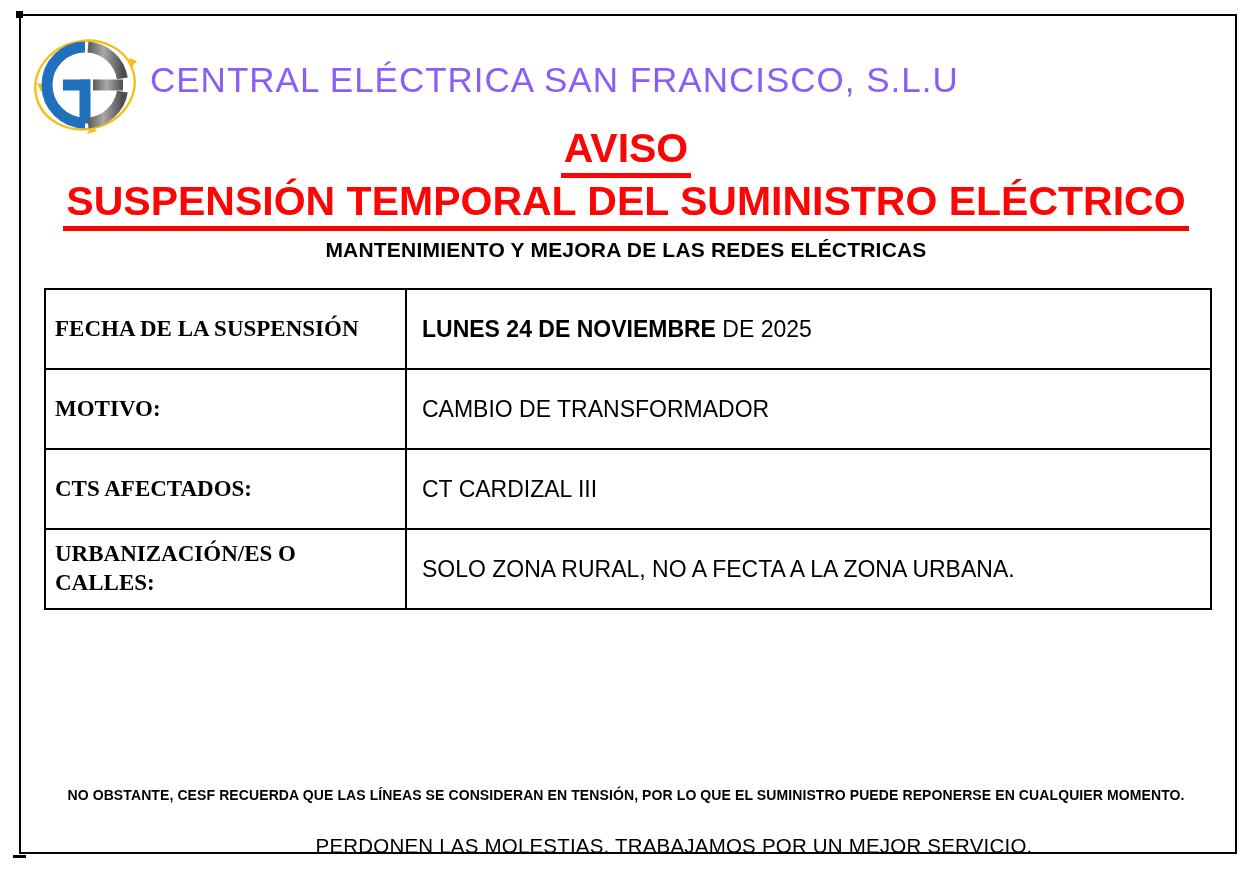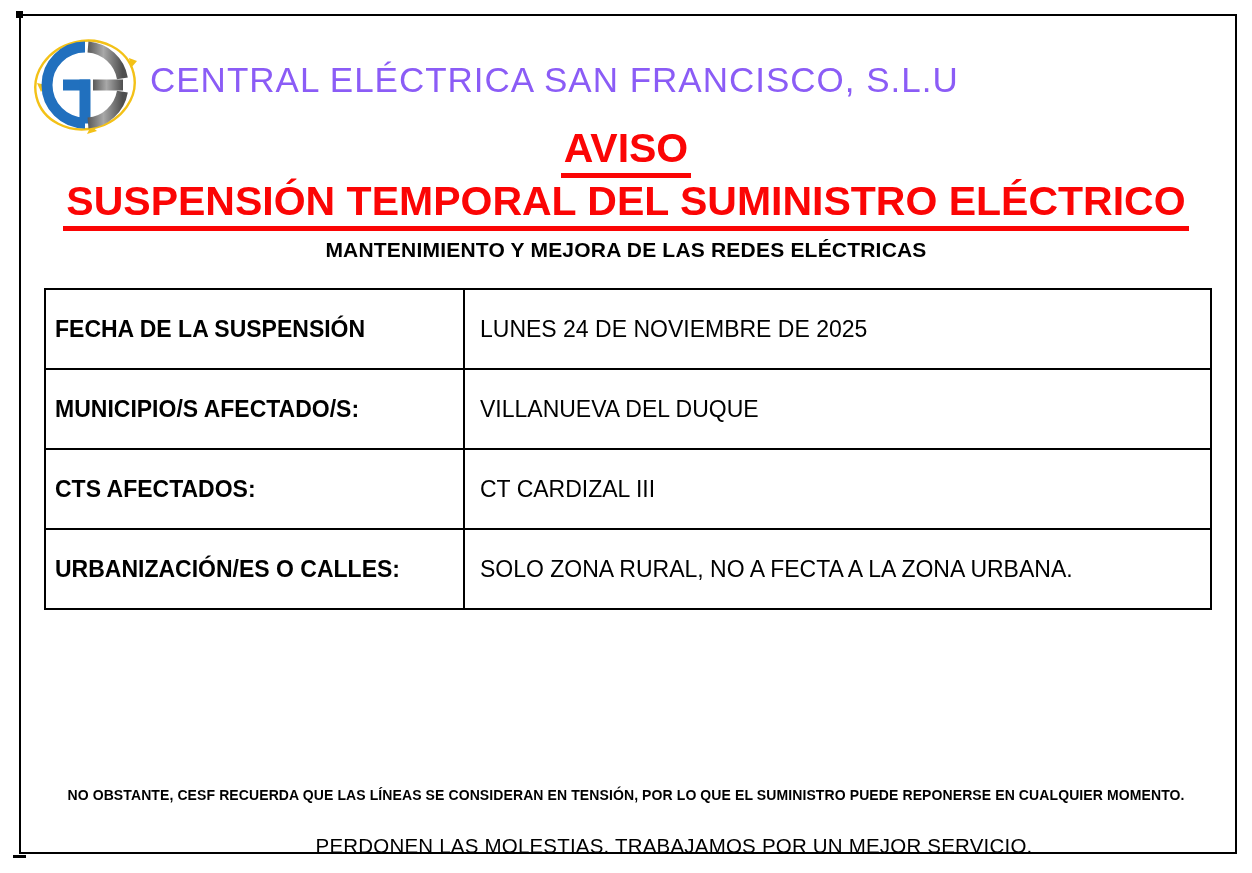--- a/index.html
+++ b/index.html
@@ -64,31 +64,32 @@
   }
   .notice-table td{
     border:2px solid #000;
     height:80px;
     vertical-align:middle;
     font-size:23px;
     padding:0;
     box-sizing:border-box;
   }
   .notice-table td.cell-label{
-    width:419px;
+    width:361px;
     font-weight:bold;
     padding-left:9px;
     padding-right:12px;
     line-height:1.25;
+    font-family:Liberation Serif, serif;
   }
   .notice-table td.cell-value{
     padding-left:15px;
     font-weight:400;
   }
-  .cell-value .vb{font-weight:normal;}
+  .cell-value .vb{font-weight:bold;}
   .footer-note{
     top:787px;
     font-weight:bold;
     font-size:14px;
     letter-spacing:0.1px;
   }
   .footer-apology{
     top:834px;
     font-weight:normal;
     font-size:20.5px;
@@ -144,22 +145,22 @@
 
 <div class="center-line tagline">MANTENIMIENTO Y MEJORA DE LAS REDES ELÉCTRICAS</div>
 
 <table class="notice-table">
   <tbody id="table-body">
       <tr>
         <td class="cell-label">FECHA DE LA SUSPENSIÓN</td>
         <td class="cell-value"><span class="vb">LUNES 24 DE NOVIEMBRE</span><span class="vr"> DE 2025</span></td>
       </tr>
       <tr>
-        <td class="cell-label">MUNICIPIO/S AFECTADO/S:</td>
-        <td class="cell-value"><span class="vb"></span><span class="vr">VILLANUEVA DEL DUQUE</span></td>
+        <td class="cell-label">MOTIVO:</td>
+        <td class="cell-value"><span class="vb"></span><span class="vr">CAMBIO DE TRANSFORMADOR</span></td>
       </tr>
       <tr>
         <td class="cell-label">CTS AFECTADOS:</td>
         <td class="cell-value"><span class="vb"></span><span class="vr">CT CARDIZAL III</span></td>
       </tr>
       <tr>
         <td class="cell-label">URBANIZACIÓN/ES O CALLES:</td>
         <td class="cell-value"><span class="vb"></span><span class="vr">SOLO ZONA RURAL, NO A FECTA A LA ZONA URBANA.</span></td>
       </tr>
     </tbody>

